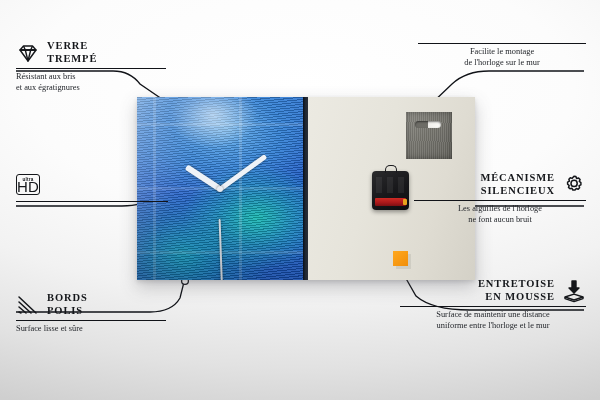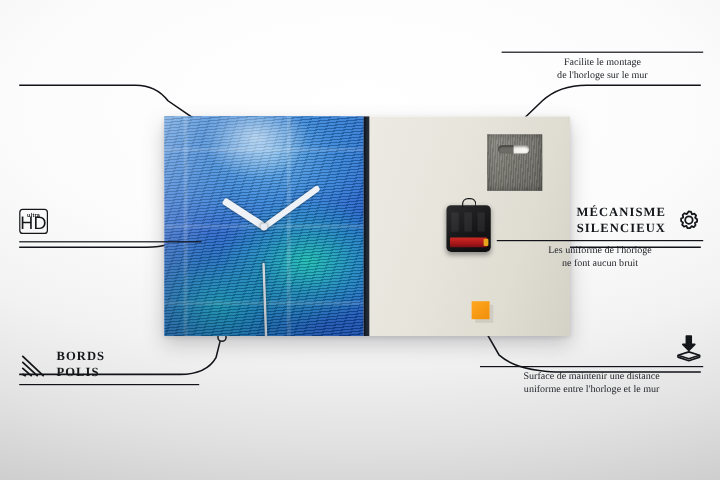--- a/index.html
+++ b/index.html
@@ -203,20 +203,37 @@
     <div id="hanger-slot"></div>
   </div>
   <div id="mechanism">
     <div id="mech-hook"></div>
     <div id="mech-detail"></div>
     <div id="battery"></div>
     <div id="battery-tip"></div>
   </div>
   <div id="foam"></div>
 
+  <div class="callout left" id="c-verre">
+    <div class="head">
+      <span class="icon">
+        <svg viewBox="0 0 24 24" fill="none" stroke="currentColor" stroke-width="1.4" stroke-linejoin="round">
+          <path d="M4 9 L12 20 L20 9 Z"></path>
+          <path d="M4 9 L7.5 5 L16.5 5 L20 9 Z"></path>
+          <path d="M7.5 5 L9.3 9 L12 20 L14.7 9 L16.5 5"></path>
+          <path d="M4 9 L20 9"></path>
+        </svg>
+      </span>
+      <div class="title">VERRE
+TREMPÉ</div>
+    </div>
+    <div class="rule"></div>
+    <div class="sub">Résistant aux bris
+et aux égratignures</div>
+  </div>
 
   <div class="callout left" id="c-impr">
     <div class="head">
       <span class="icon">
         <span class="hd-badge">
           <span class="t1">ultra</span>
           <span class="t2">HD</span>
         </span>
       </span>
     </div>
@@ -230,20 +247,21 @@
           <path d="M3 4 L20 20"></path>
           <path d="M3 9 L15 20"></path>
           <path d="M3 14 L10 20"></path>
           <path d="M3 19 L5 20"></path>
         </svg>
       </span>
       <div class="title">BORDS
 POLIS</div>
     </div>
     <div class="rule"></div>
+    <div class="sub">Surface lisse et sûre</div>
   </div>
 
   <div class="callout right" id="c-poign">
     <div class="rule"></div>
     <div class="sub">Facilite le montage
 de l'horloge sur le mur</div>
   </div>
 
   <div class="callout right" id="c-meca">
     <div class="head">
@@ -253,26 +271,28 @@
         <svg viewBox="0 0 24 24" fill="none" stroke="currentColor" stroke-width="1.5" stroke-linejoin="round">
           <path d="M12 3.2 L13.9 3.6 L14.6 5.6 L16.6 5.1 L18.1 6.5 L17.3 8.4 L18.9 9.7 L18.9 11.8
                    L17.1 12.7 L17.6 14.7 L16.2 16.2 L14.3 15.5 L13 17.1 L10.9 17.1 L10 15.3
                    L8 15.8 L6.5 14.4 L7.2 12.5 L5.6 11.2 L5.6 9.1 L7.4 8.2 L6.9 6.2 L8.3 4.7
                    L10.2 5.4 L11.5 3.8 Z"></path>
           <circle cx="12.1" cy="10.4" r="3.1"></circle>
         </svg>
       </span>
     </div>
     <div class="rule"></div>
-    <div class="sub">Les uniforme de l'horloge
+    <div class="sub">Les aiguilles de l'horloge
 ne font aucun bruit</div>
   </div>
 
   <div class="callout right" id="c-entre">
     <div class="head">
+      <div class="title">ENTRETOISE
+EN MOUSSE</div>
       <span class="icon">
         <svg viewBox="0 0 24 24" fill="none" stroke="currentColor" stroke-width="1.4" stroke-linejoin="round">
           <path d="M10 2 L14 2 L14 9 L17 9 L12 14 L7 9 L10 9 Z" fill="currentColor"></path>
           <path d="M12 15.2 L21 18 L12 21 L3 18 Z"></path>
           <path d="M3 18 L3 19.6 L12 22.6 L21 19.6 L21 18"></path>
         </svg>
       </span>
     </div>
     <div class="rule"></div>
     <div class="sub">Surface de maintenir une distance

